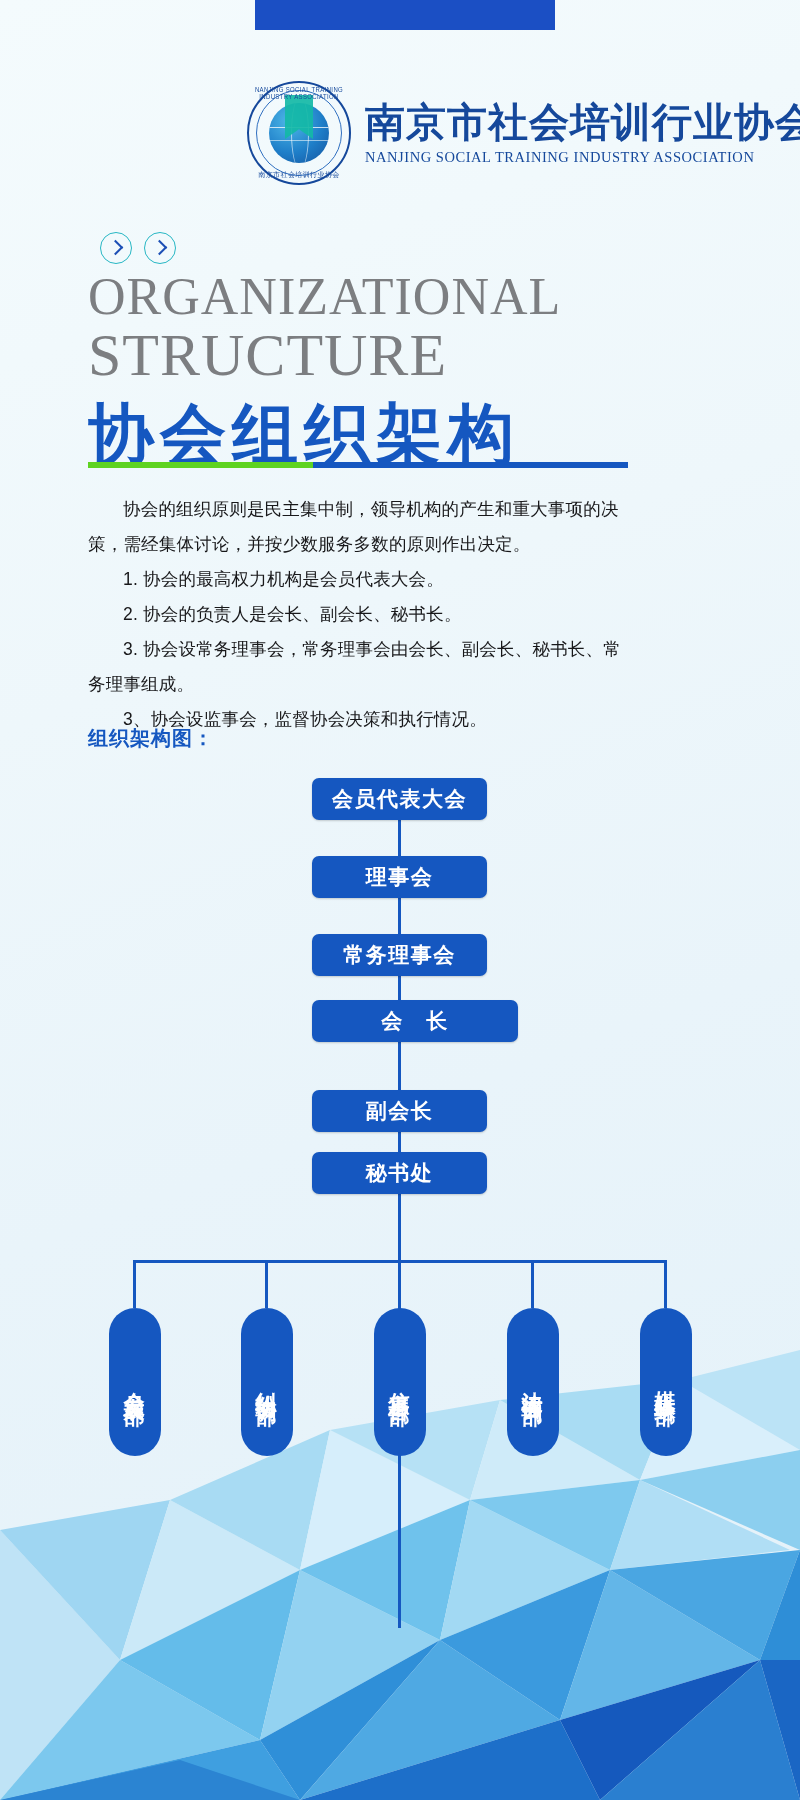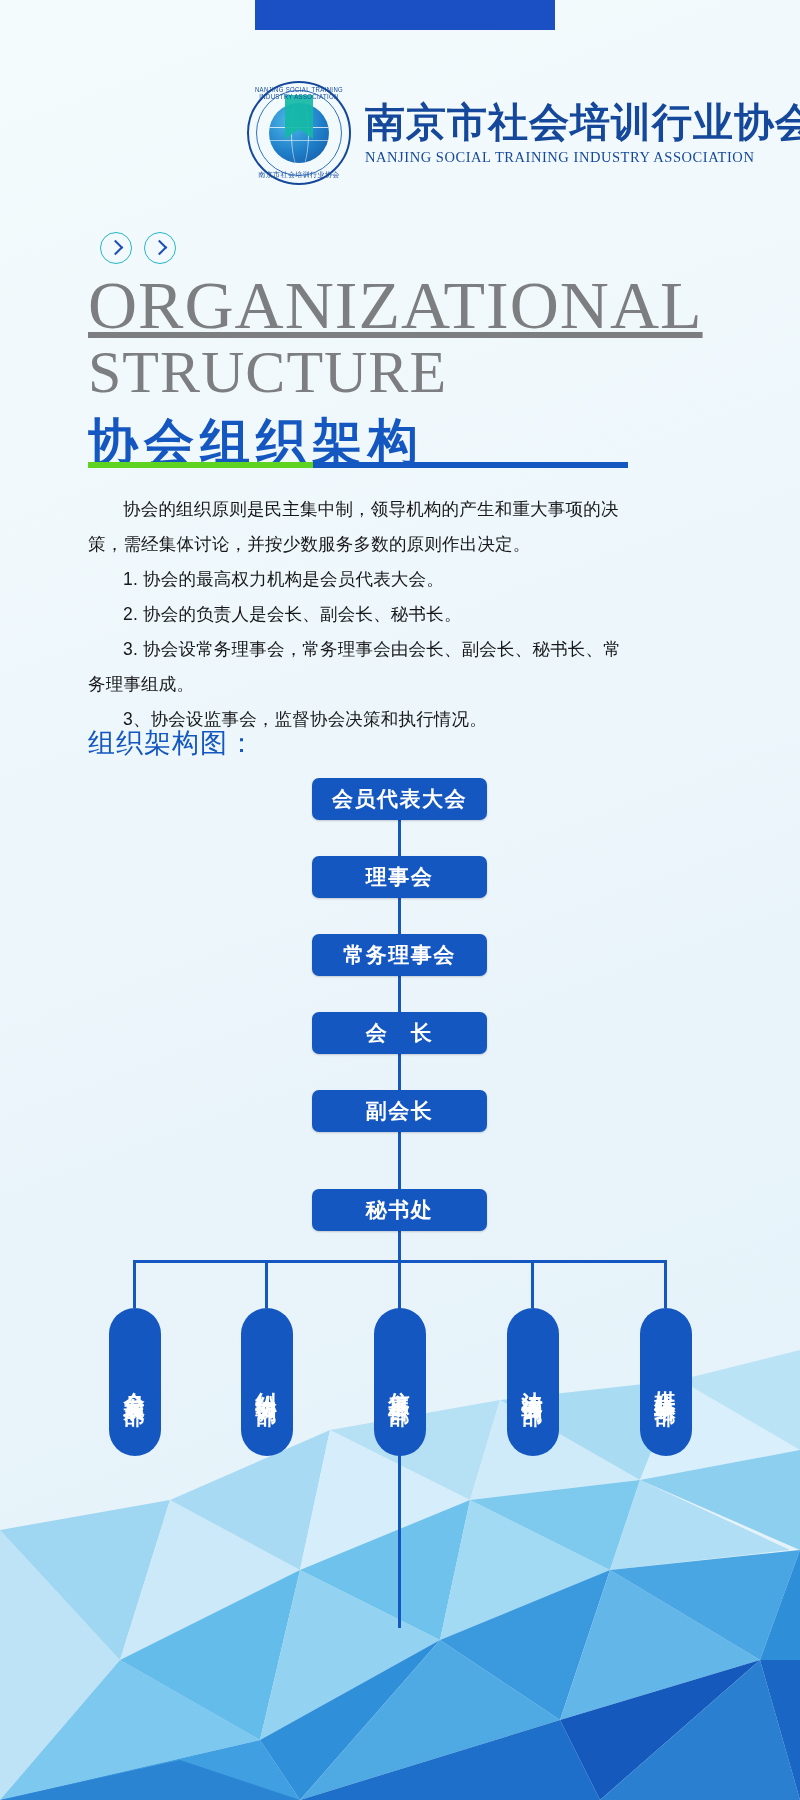--- a/index.html
+++ b/index.html
@@ -170,36 +170,35 @@
     content: "";
     position: absolute;
     left: 9px; top: 9px;
     width: 9px; height: 9px;
     border-top: 2.2px solid #1c4fb5;
     border-right: 2.2px solid #1c4fb5;
     transform: rotate(45deg);
   }
   .t-org {
     font-family: "Liberation Serif", serif;
-    font-size: 68px;
+    font-size: 52px;
     letter-spacing: 1px;
     color: #7c7e81;
     line-height: 1.04;
     margin-top: 2px;
-    text-decoration: underline;
   }
   .t-struct {
     font-family: "Liberation Serif", serif;
     font-size: 60px;
     letter-spacing: 1px;
     color: #7c7e81;
     line-height: 1.04;
   }
   .t-cn {
-    font-size: 50px;
+    font-size: 66px;
     font-weight: bold;
     color: #1557c0;
     letter-spacing: 6px;
     margin-top: 12px;
     line-height: 1.1;
   }
 
   .rule {
     position: absolute;
     left: 88px;
@@ -223,22 +222,22 @@
     letter-spacing: .2px;
   }
   .body-text p { margin: 0; }
   .indent { text-indent: 2em; }
 
   
   .chart-heading {
     position: absolute;
     left: 88px;
     top: 725px;
-    font-size: 27px;
-    font-weight: normal;
+    font-size: 20px;
+    font-weight: bold;
     color: #1557c0;
     letter-spacing: 1px;
   }
 
   
   .deco {
     position: absolute;
     left: 0; top: 1100px;
     width: 800px; height: 700px;
     overflow: hidden;
@@ -391,23 +390,23 @@
 
   <div class="chart-heading">组织架构图：</div>
 
   <div class="chart">
 
     <div class="vline" style="top:58px;height:810px;"></div>
 
     <div class="node" style="left:312px;top:18px;width:175px;height:42px;">会员代表大会</div>
     <div class="node" style="left:312px;top:96px;width:175px;height:42px;">理事会</div>
     <div class="node" style="left:312px;top:174px;width:175px;height:42px;">常务理事会</div>
-    <div class="node" style="left:312px;top:252px;width:175px;height:42px;">会　长</div>
+    <div class="node" style="left:312px;top:240px;width:206px;height:42px;">会　长</div>
     <div class="node" style="left:312px;top:330px;width:175px;height:42px;">副会长</div>
-    <div class="node" style="left:312px;top:429px;width:175px;height:42px;">秘书处</div>
+    <div class="node" style="left:312px;top:392px;width:175px;height:42px;">秘书处</div>
 
     <div class="hline" style="left:133px;top:500px;width:534px;"></div>
     <div class="drop" style="left:133px;top:500px;height:48px;"></div>
     <div class="drop" style="left:265px;top:500px;height:48px;"></div>
     <div class="drop" style="left:398px;top:500px;height:48px;"></div>
     <div class="drop" style="left:531px;top:500px;height:48px;"></div>
     <div class="drop" style="left:664px;top:500px;height:48px;"></div>
 
     <div class="leaf" style="left: 108.5px; top: 548px;">
         <span>会员发展部</span>

